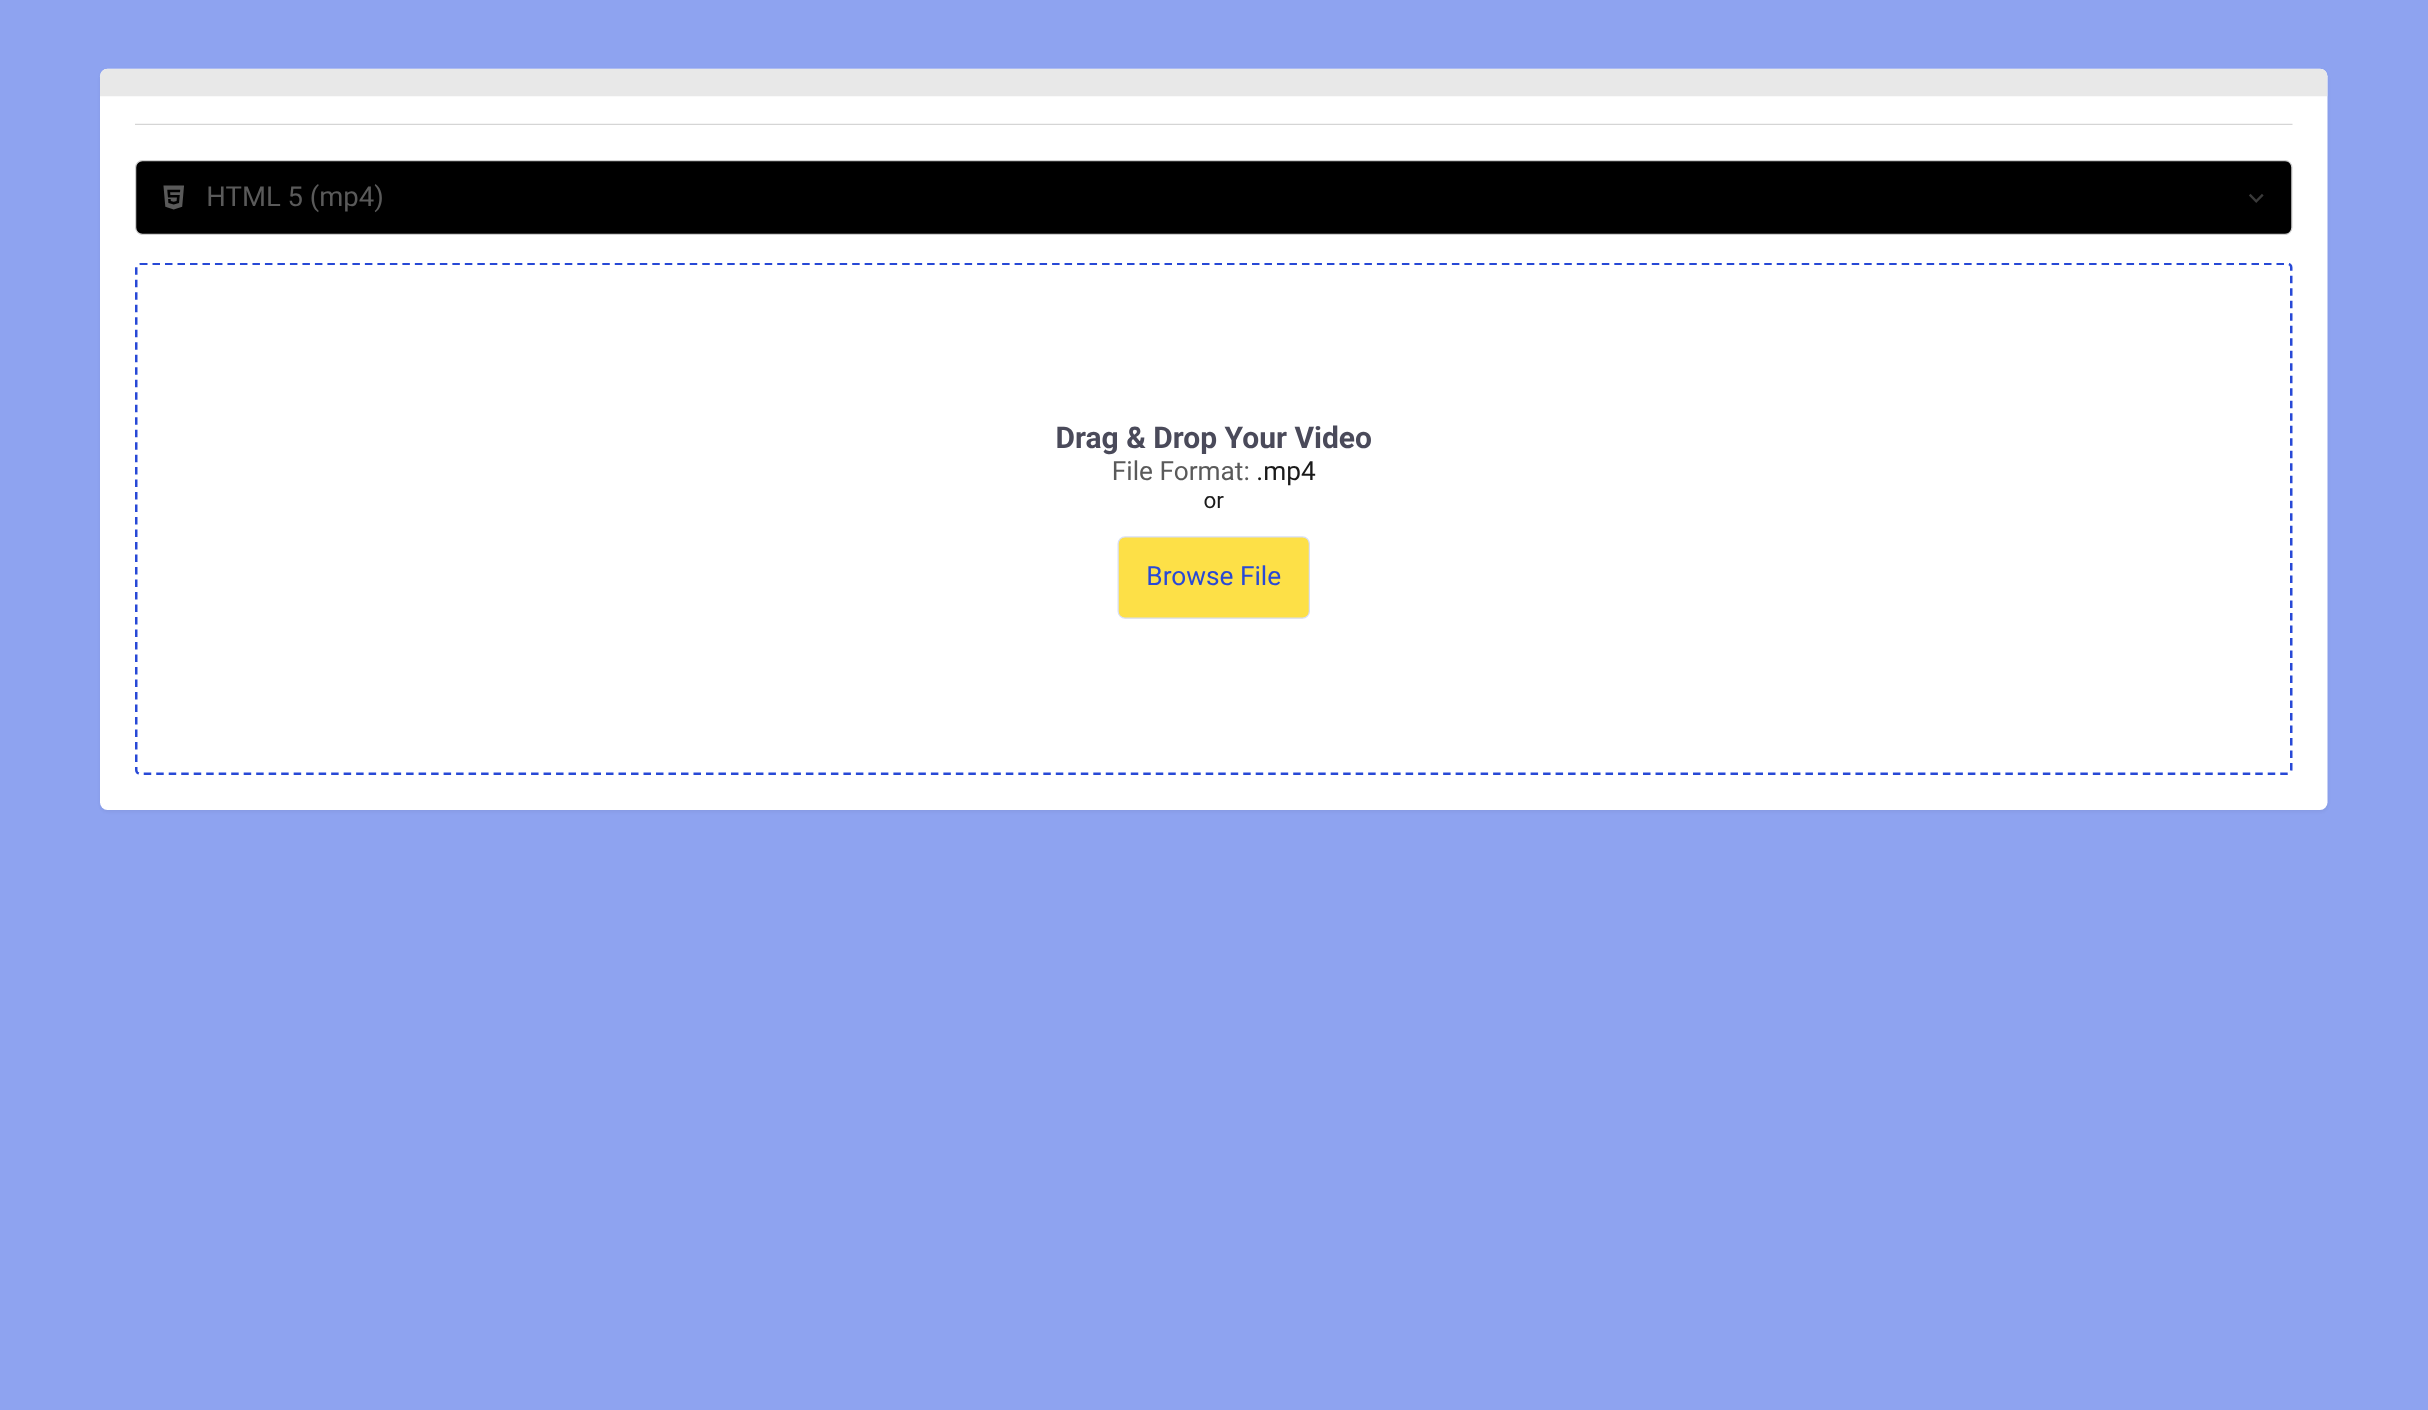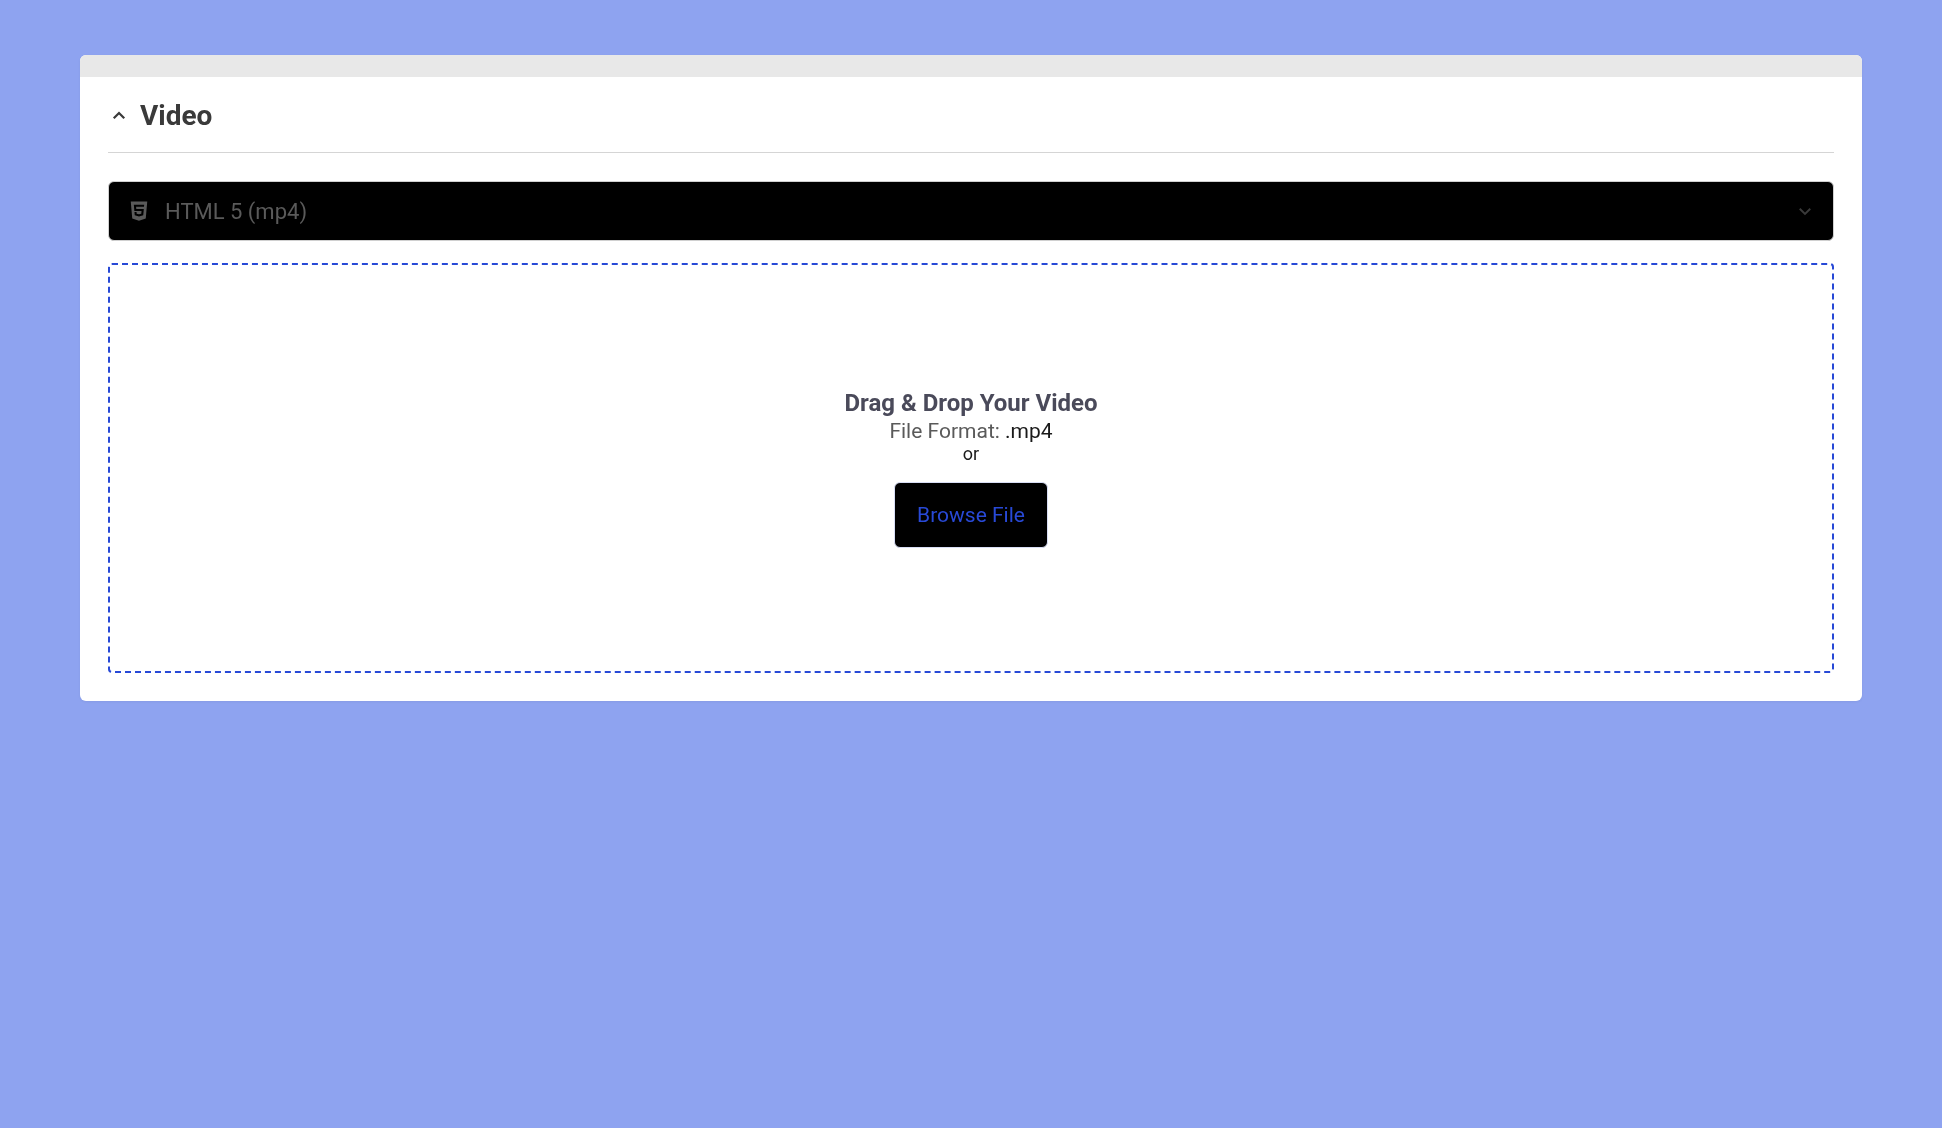--- a/index.html
+++ b/index.html
@@ -136,45 +136,37 @@
     }
     .dropzone-format .ext {
       color: #1a1a1a;
     }
     .dropzone-or {
       font-size: 18px;
       color: #1a1a1a;
       margin-bottom: 18px;
     }
     .browse-btn {
-      background-color: #000000;
+      background-color: #fde047;
       border: 1px solid #d8def5;
       color: #2849d6;
       font-size: 21px;
       padding: 20px 22px;
       border-radius: 6px;
       cursor: pointer;
       font-family: inherit;
     }
   </style>
 </head>
 <body>
 
 <div class="card">
   <div class="card-top-bar"></div>
   <div class="card-body">
 
-    <div class="section-header">
-      <span class="chevron-up">
-        <svg viewBox="0 0 24 24">
-            <polyline points="5 15 12 8 19 15"></polyline>
-          </svg>
-      </span>
-      <h2 class="section-title">Video</h2>
-    </div>
 
     <hr class="divider">
 
 
     <div class="select-wrapper">
       <div class="select-box">
         <span class="html5-icon">
           <svg viewBox="0 0 384 512">
               <path d="M0 32l34.9 395.8L191.5 480l157.6-52.2L384 32H0zm308.2 127.9H124.4l4.1 49.4h175.6l-13.6 148.4-97.9 27v.3h-1.1l-98.7-27.3-6-75.8h47.7L138 320l53.5 14.5 53.7-14.5 6-62.2H84.3L71.5 112.2h241.1l-4.4 47.7z"></path>
             </svg>

